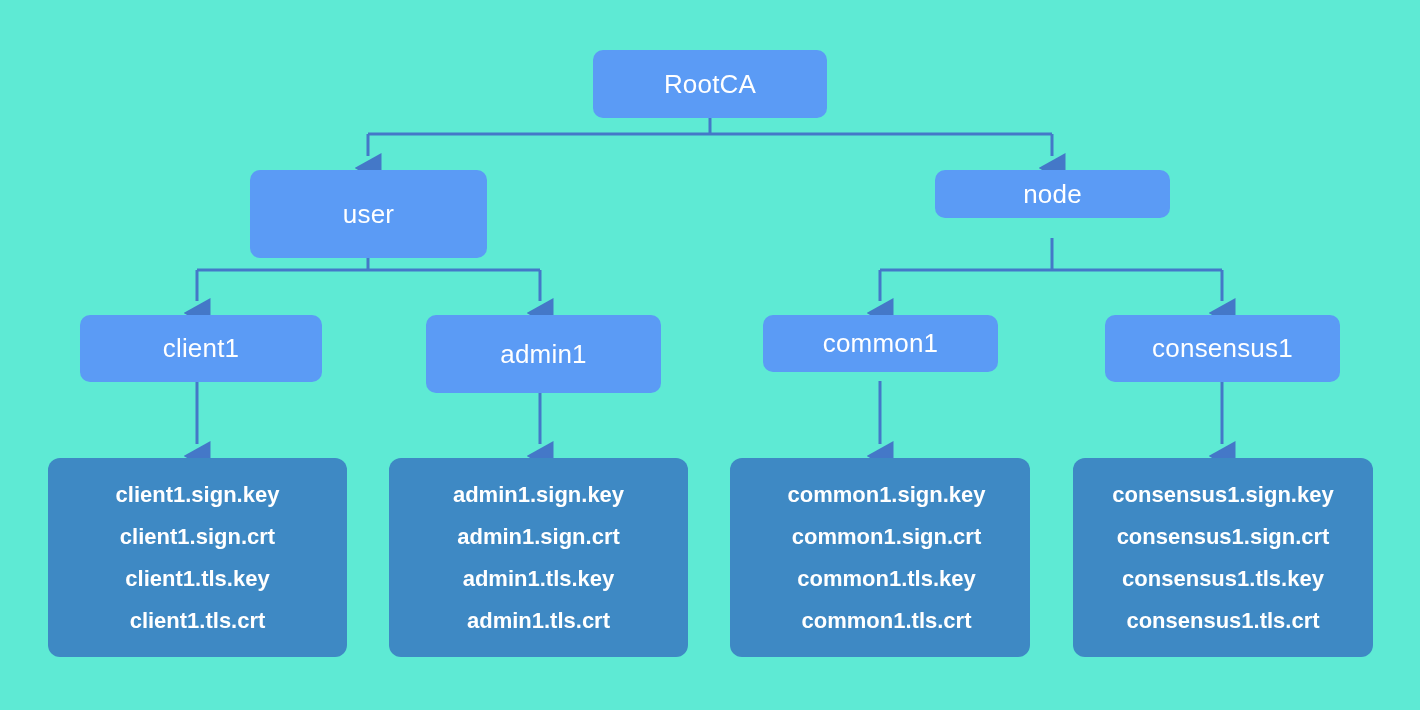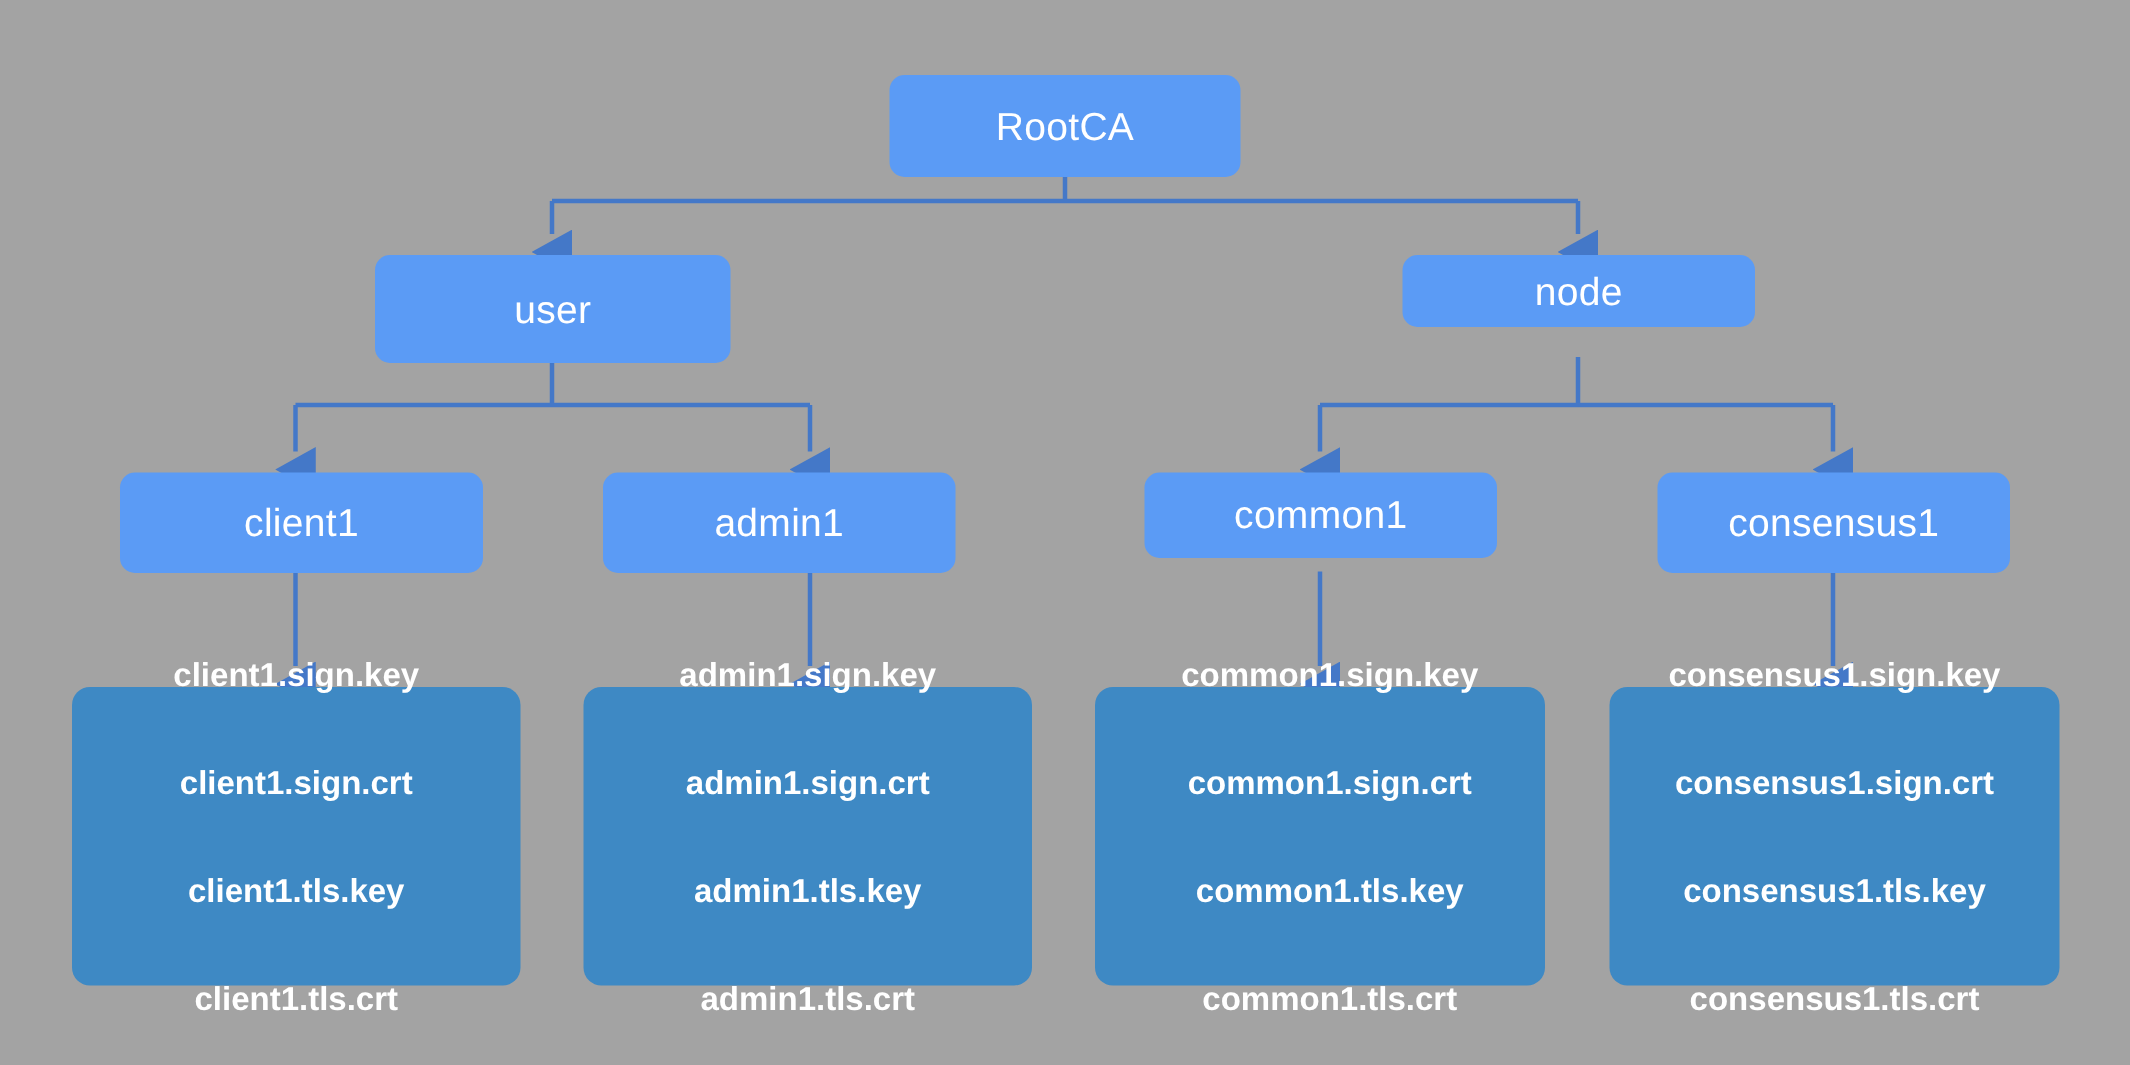--- a/index.html
+++ b/index.html
@@ -7,21 +7,21 @@
     padding: 0;
     background: #ffffff;
   }
   body {
     font-family: "Liberation Sans", sans-serif;
   }
   #canvas {
     position: relative;
     width: 1420px;
     height: 710px;
-    background: #a3a3a3;
+    background: #5eead4;
     overflow: hidden;
     text-decoration: underline;
   }
   #edge-layer {
     position: absolute;
     left: 0;
     top: 0;
     width: 1420px;
     height: 710px;
     pointer-events: none;
@@ -47,21 +47,21 @@
   }
   .node.level-files {
     background: #3e89c4;
     font-weight: 700;
     font-size: 22px;
     line-height: 1.0;
     border-radius: 12px;
   }
   .node.level-files .file-line {
     display: block;
-    margin: 15px;
+    margin: 0;
     padding: 10px 0;
     white-space: nowrap;
   }
 </style>
 </head>
 <body>
 
 <div id="canvas">
 
   <svg id="edge-layer" viewBox="0 0 1420 710" width="1420" height="710" xmlns="http://www.w3.org/2000/svg">
@@ -92,33 +92,33 @@
       <path d="M540,381 L540,444" marker-end="url(#arrowhead)"></path>
       <path d="M880,381 L880,444" marker-end="url(#arrowhead)"></path>
       <path d="M1222,381 L1222,444" marker-end="url(#arrowhead)"></path>
     </g>
   </svg>
 
   <div class="node level-root" style="left:593px; top:50px; width:234px; height:68px;">
     <span>RootCA</span>
   </div>
 
-  <div class="node level-group" style="left:250px; top:170px; width:237px; height:72px;justify-content:center;">
+  <div class="node level-group" style="left:250px; top:170px; width:237px; height:88px;justify-content:center;">
     <span>user</span>
   </div>
 
   <div class="node level-group" style="left:935px; top:170px; width:235px; height:48px;">
     <span>node</span>
   </div>
 
   <div class="node level-entity" style="left:80px; top:315px; width:242px; height:67px;">
     <span>client1</span>
   </div>
 
-  <div class="node level-entity" style="left:402px; top:315px; width:235px; height:67px;text-align:right;">
+  <div class="node level-entity" style="left:426px; top:315px; width:235px; height:78px;text-align:right;">
     <span>admin1</span>
   </div>
 
   <div class="node level-entity" style="left:763px; top:315px; width:235px; height:57px;">
     <span>common1</span>
   </div>
 
   <div class="node level-entity" style="left:1105px; top:315px; width:235px; height:67px;">
     <span>consensus1</span>
   </div>

